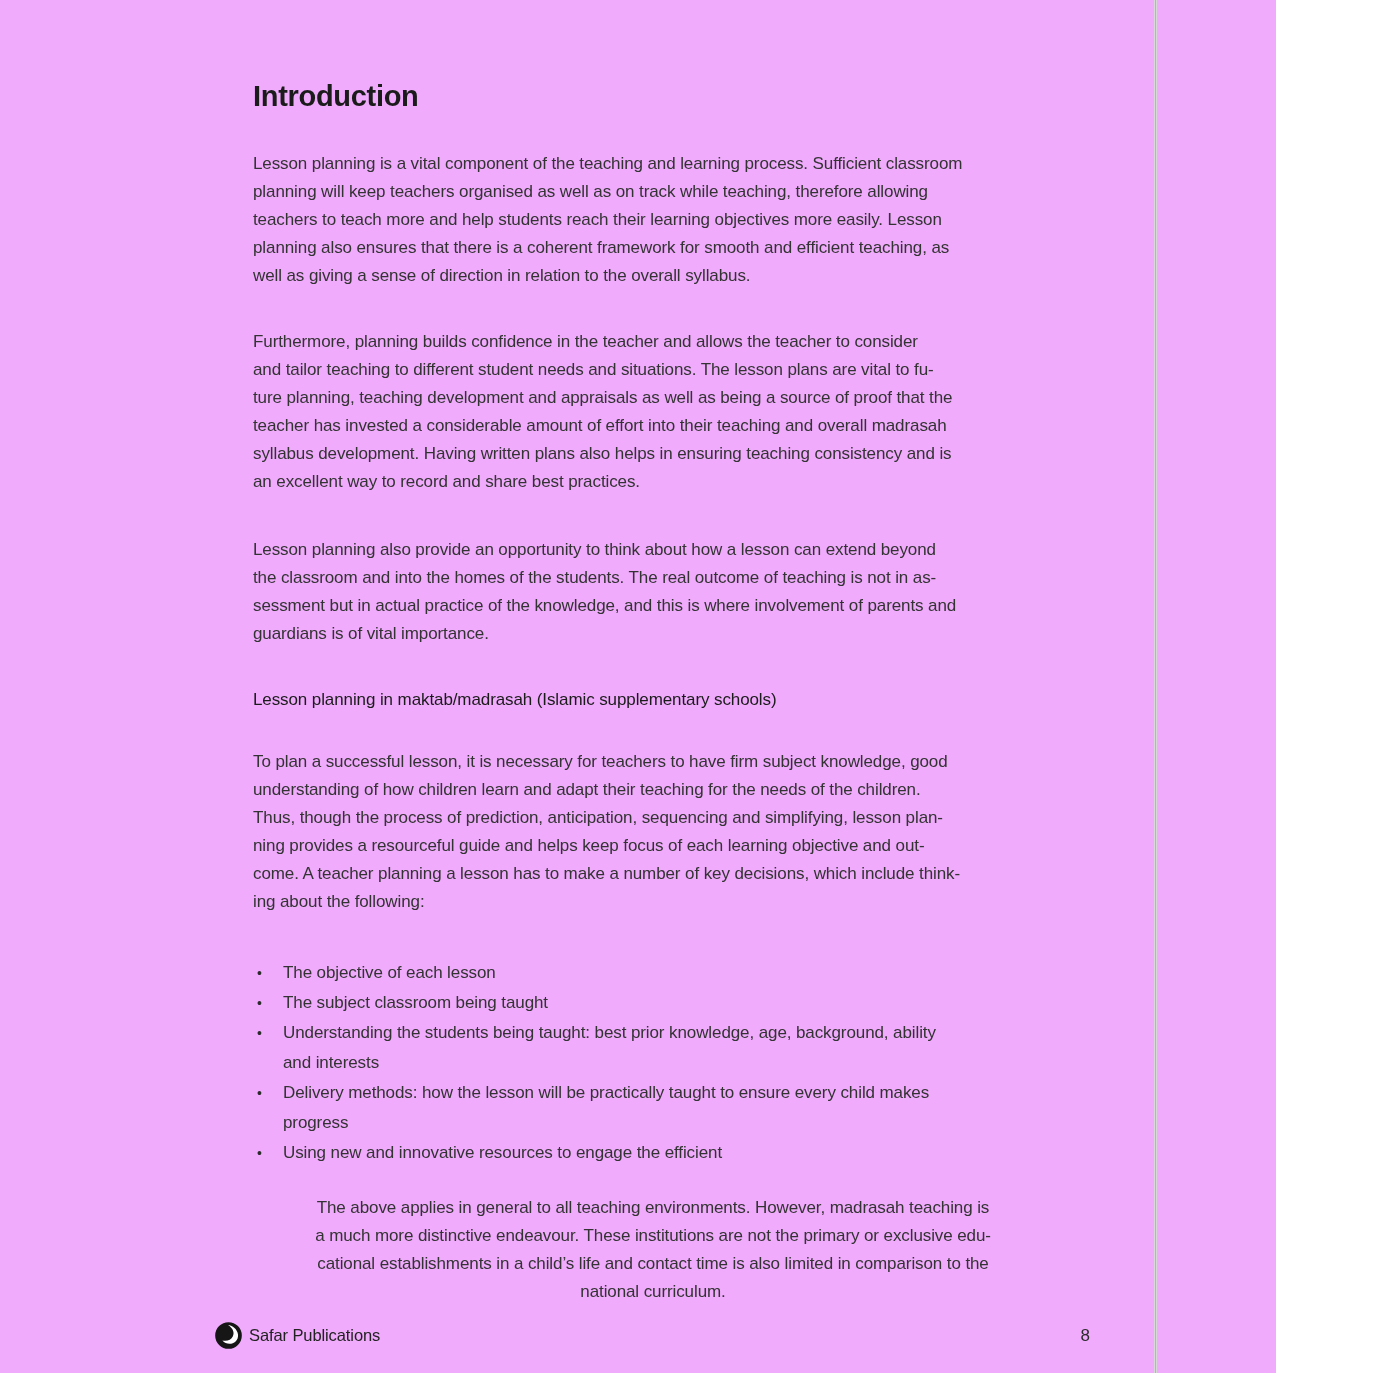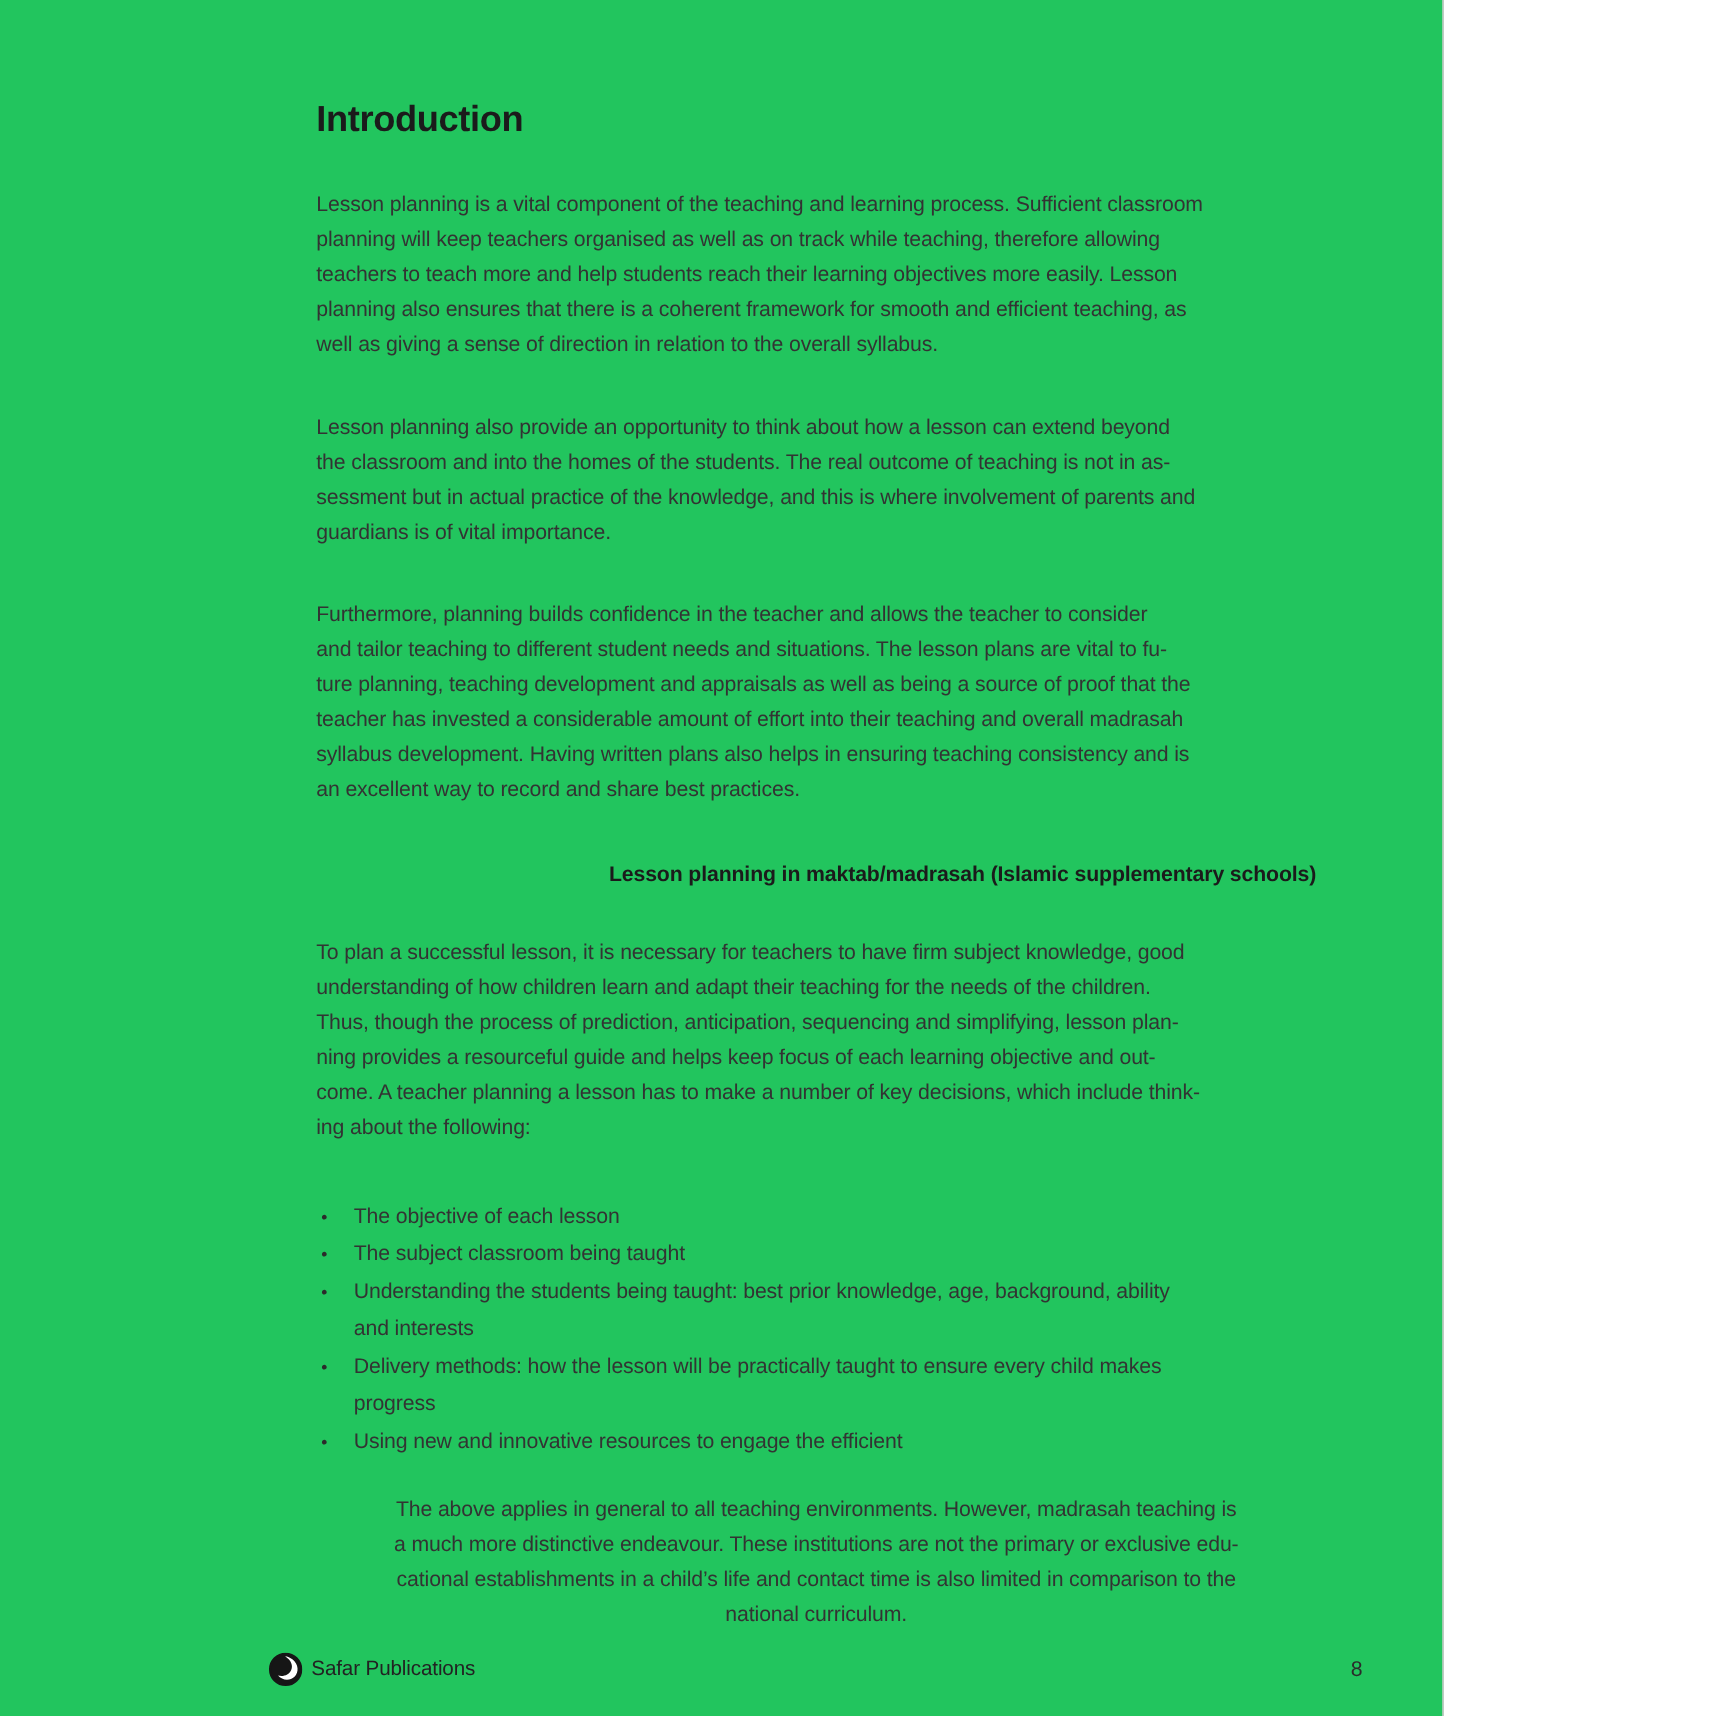--- a/index.html
+++ b/index.html
@@ -2,23 +2,23 @@
 <html><head>
 <meta charset="utf-8">
 <style>
   html, body {
     margin: 0;
     padding: 0;
     background: #ffffff;
   }
   .canvas {
     position: relative;
-    width: 1155px;
+    width: 1276px;
     height: 1373px;
-    background: #22c55e;
+    background: #f0abfc;
     overflow: hidden;
     font-family: "Liberation Sans", "DejaVu Sans", sans-serif;
   }
   .edge-line {
     position: absolute;
     left: 1154px;
     top: 0;
     width: 3px;
     height: 1373px;
     background: #b5b5b5;
@@ -49,24 +49,23 @@
     color: #333333;
     letter-spacing: -0.1px;
   }
   .para.p2 { margin-bottom: 40px; }
   .para.p4 { margin-bottom: 42px; }
   .para.p5 { margin-bottom: 0; text-align: center; }
   h2.section-heading {
     margin: 16px 0 34px 0;
     font-size: 17px;
     line-height: 28px;
-    font-weight: bold;
+    font-weight: normal;
     color: #1b1b1b;
     letter-spacing: -0.1px;
-    text-align: right;
   }
   ul.bullets {
     list-style: none;
     margin: 0 0 26px 0;
     padding: 0;
   }
   ul.bullets li {
     display: flex;
     align-items: flex-start;
     font-size: 17px;
@@ -122,31 +121,31 @@
 
   <div class="content">
     <h1 class="doc-title">Introduction</h1>
 
     <p class="para p1">Lesson planning is a vital component of the teaching and learning process. Sufficient classroom
 planning will keep teachers organised as well as on track while teaching, therefore allowing
 teachers to teach more and help students reach their learning objectives more easily. Lesson
 planning also ensures that there is a coherent framework for smooth and efficient teaching, as
 well as giving a sense of direction in relation to the overall syllabus.</p>
 
-    <p class="para p3">Lesson planning also provide an opportunity to think about how a lesson can extend beyond
-the classroom and into the homes of the students. The real outcome of teaching is not in as-
-sessment but in actual practice of the knowledge, and this is where involvement of parents and
-guardians is of vital importance.</p>
-
     <p class="para p2">Furthermore, planning builds confidence in the teacher and allows the teacher to consider
 and tailor teaching to different student needs and situations. The lesson plans are vital to fu-
 ture planning, teaching development and appraisals as well as being a source of proof that the
 teacher has invested a considerable amount of effort into their teaching and overall madrasah
 syllabus development. Having written plans also helps in ensuring teaching consistency and is
 an excellent way to record and share best practices.</p>
+
+    <p class="para p3">Lesson planning also provide an opportunity to think about how a lesson can extend beyond
+the classroom and into the homes of the students. The real outcome of teaching is not in as-
+sessment but in actual practice of the knowledge, and this is where involvement of parents and
+guardians is of vital importance.</p>
 
     <h2 class="section-heading">Lesson planning in maktab/madrasah (Islamic supplementary schools)</h2>
 
     <p class="para p4">To plan a successful lesson, it is necessary for teachers to have firm subject knowledge, good
 understanding of how children learn and adapt their teaching for the needs of the children.
 Thus, though the process of prediction, anticipation, sequencing and simplifying, lesson plan-
 ning provides a resourceful guide and helps keep focus of each learning objective and out-
 come. A teacher planning a lesson has to make a number of key decisions, which include think-
 ing about the following:</p>
 

